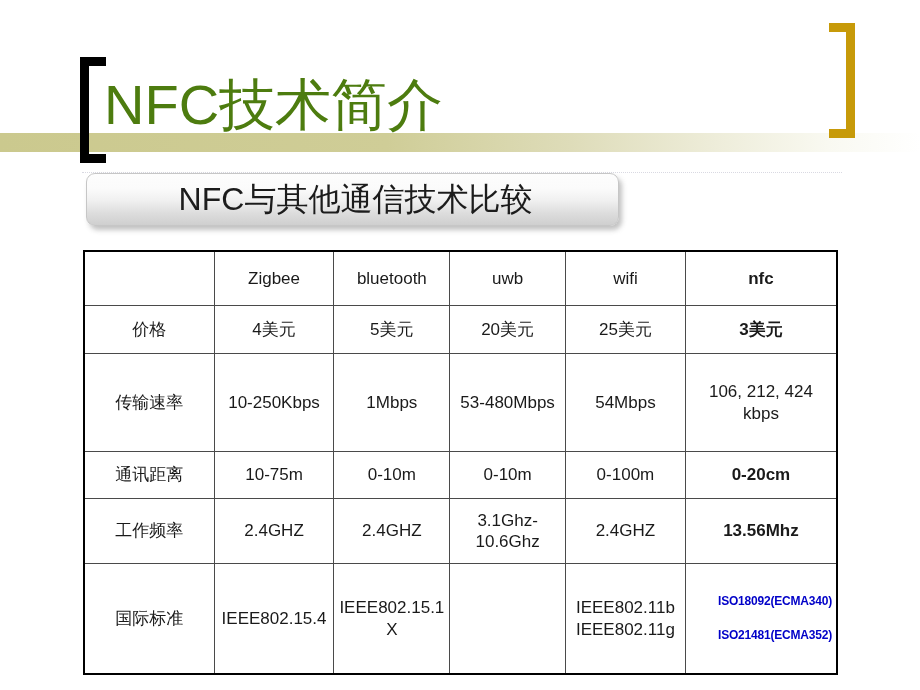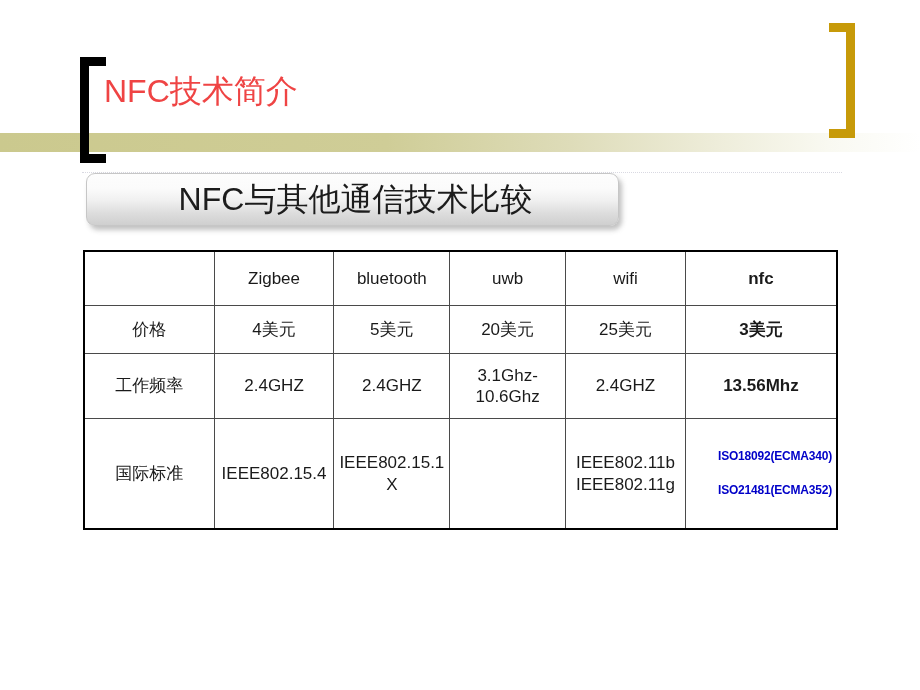--- a/index.html
+++ b/index.html
@@ -66,23 +66,23 @@
     border-top: 9px solid #c79a09;
     border-bottom: 9px solid #c79a09;
     box-sizing: border-box;
   }
 
   
   #page-title {
     position: absolute;
     left: 104px;
     top: 74px;
-    font-size: 32px;
+    font-size: 56px;
     line-height: 1.1;
-    color: #ef4444;
+    color: #4d7c0f;
     white-space: nowrap;
     font-weight: 400;
   }
 
   
   #subtitle-pill {
     position: absolute;
     left: 86px;
     top: 173px;
     width: 533px;
@@ -229,21 +229,37 @@
     <tr class="r-0">
       <td class="rowlabel">价格</td>
       <td>4美元</td>
       <td>5美元</td>
       <td>20美元</td>
       <td>25美元</td>
       <td class="nfc-blue-bold">3美元</td>
     </tr>
 
 
-
+    <tr class="r-2">
+      <td class="rowlabel">传输速率</td>
+      <td>10-250Kbps</td>
+      <td>1Mbps</td>
+      <td>53-480Mbps</td>
+      <td>54Mbps</td>
+      <td class="nfc-blue">106, 212, 424 kbps</td>
+    </tr>
+
+    <tr class="r-3">
+      <td class="rowlabel">通讯距离</td>
+      <td>10-75m</td>
+      <td>0-10m</td>
+      <td>0-10m</td>
+      <td>0-100m</td>
+      <td class="nfc-blue-bold">0-20cm</td>
+    </tr>
 
     <tr class="r-4">
       <td class="rowlabel">工作频率</td>
       <td>2.4GHZ</td>
       <td>2.4GHZ</td>
       <td>3.1Ghz-10.6Ghz</td>
       <td>2.4GHZ</td>
       <td class="nfc-blue-bold">13.56Mhz</td>
     </tr>
 

